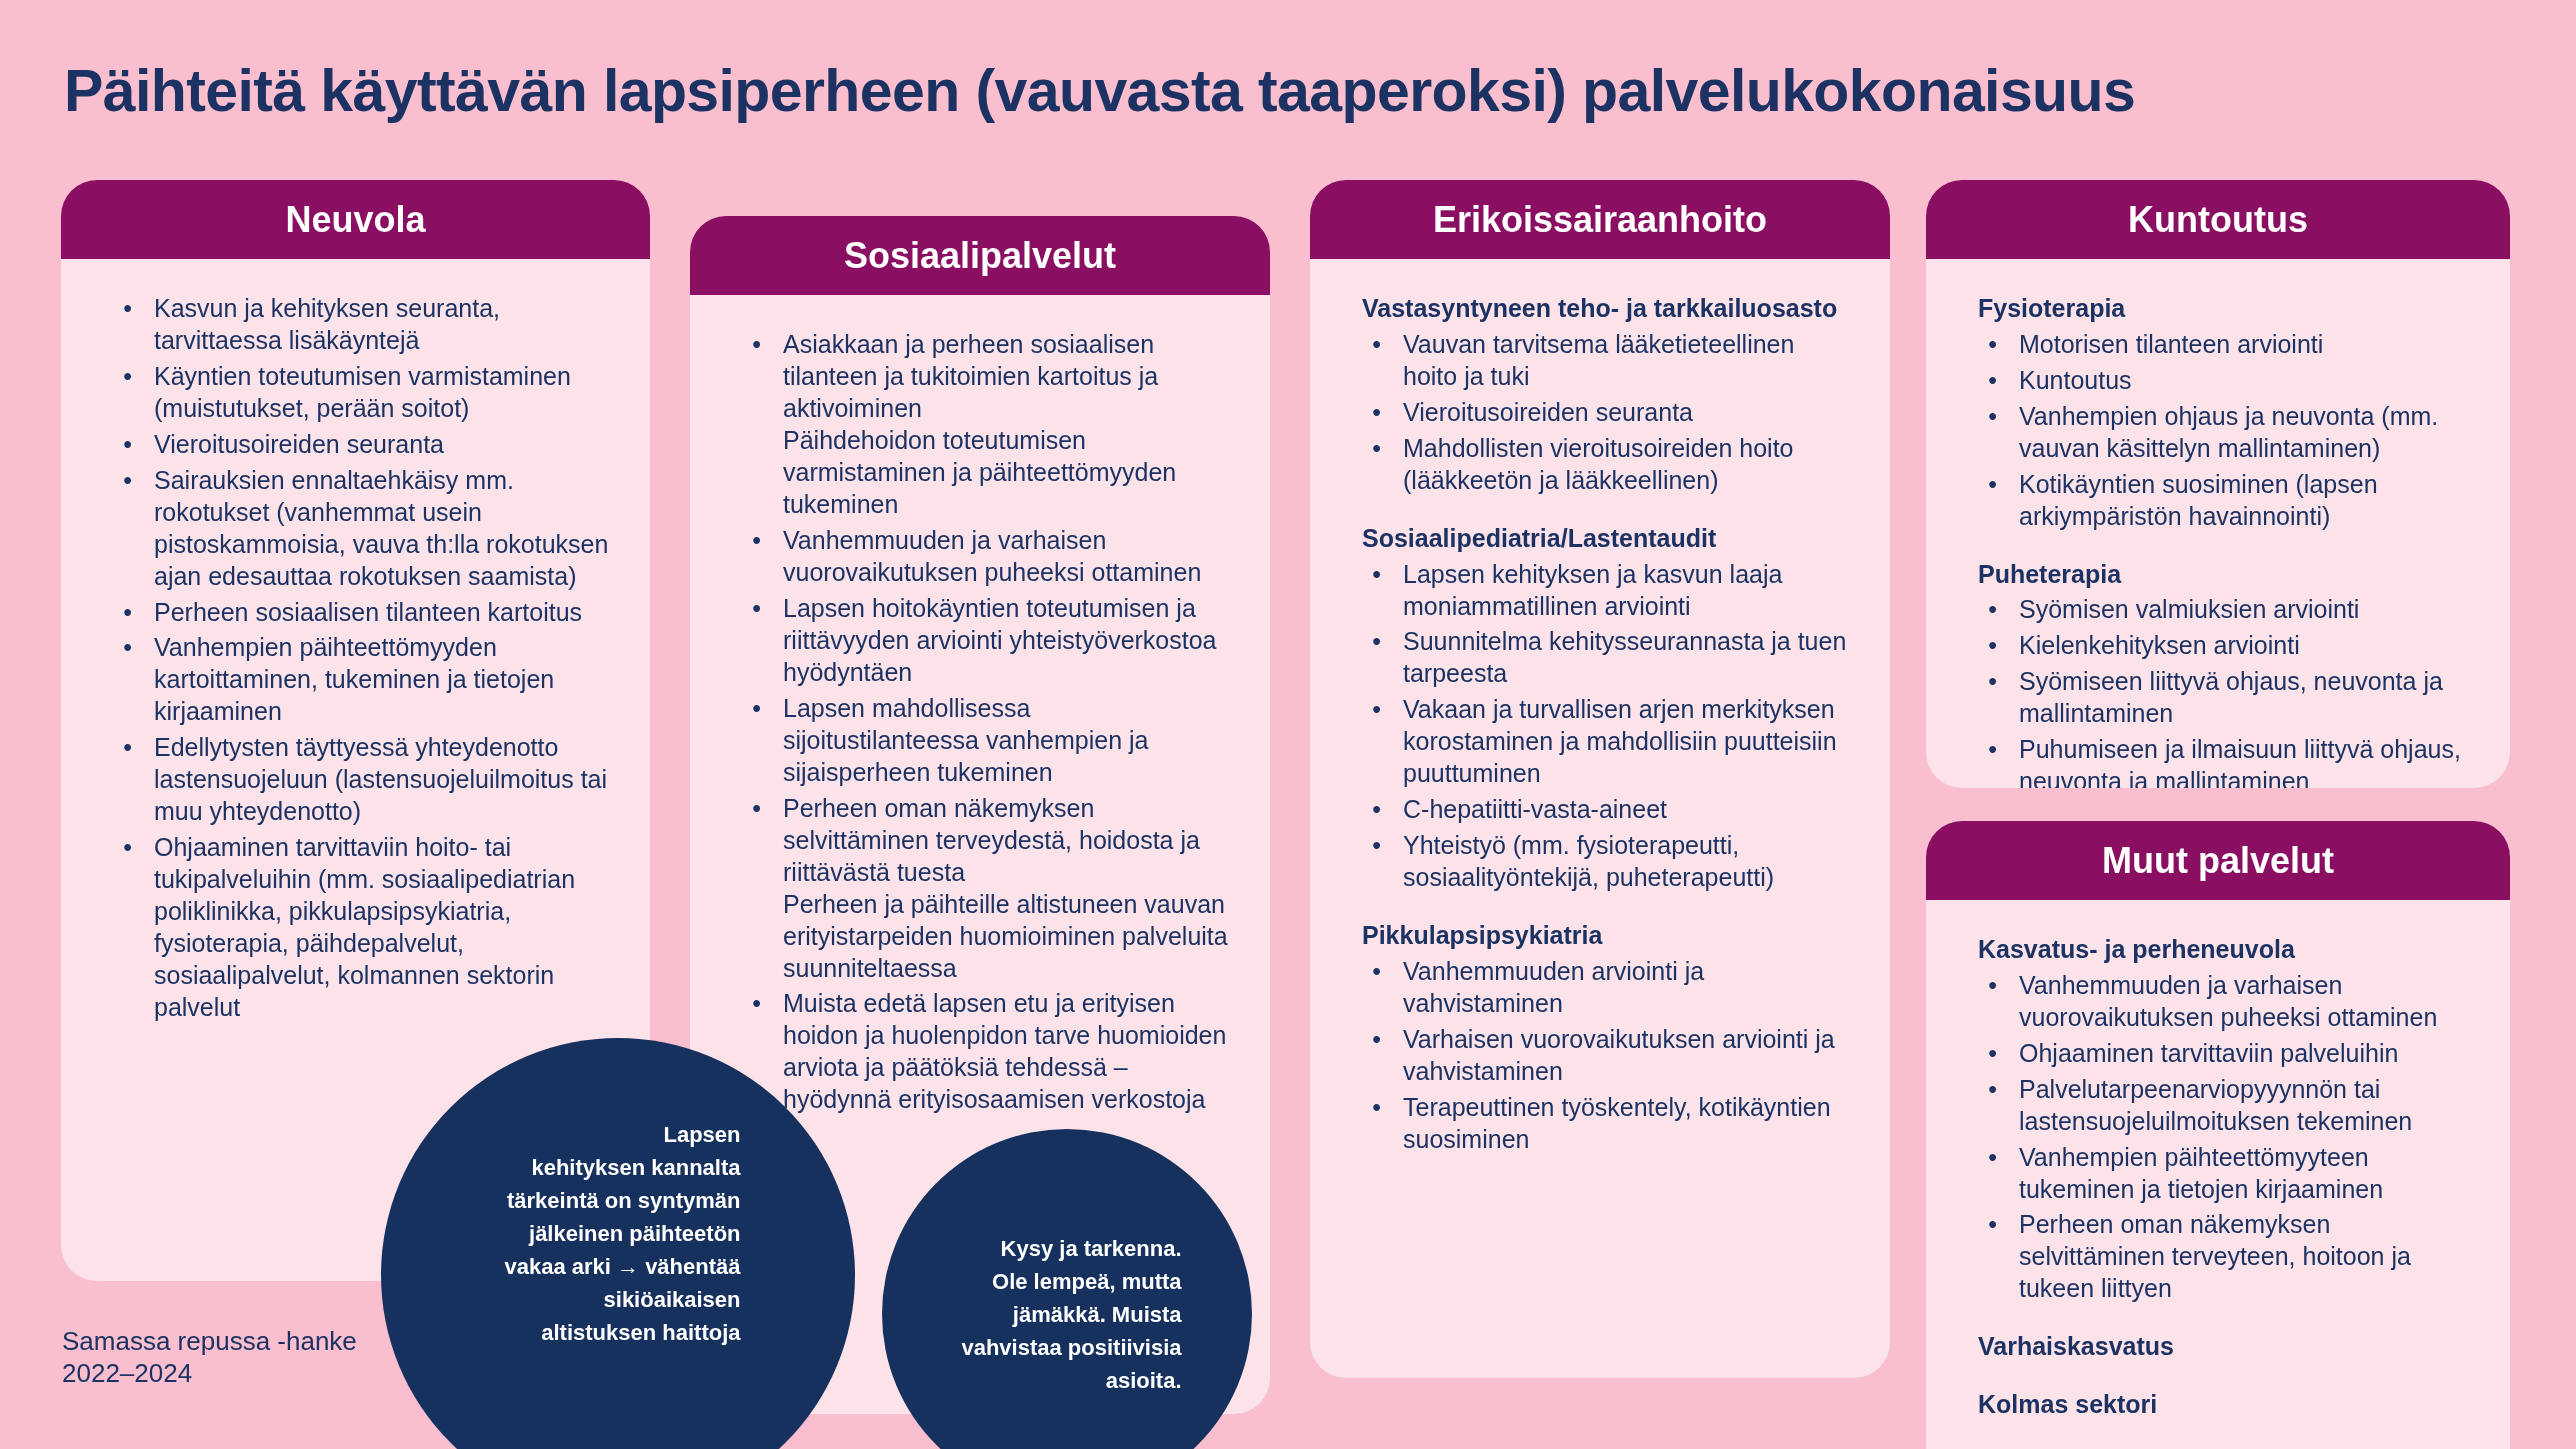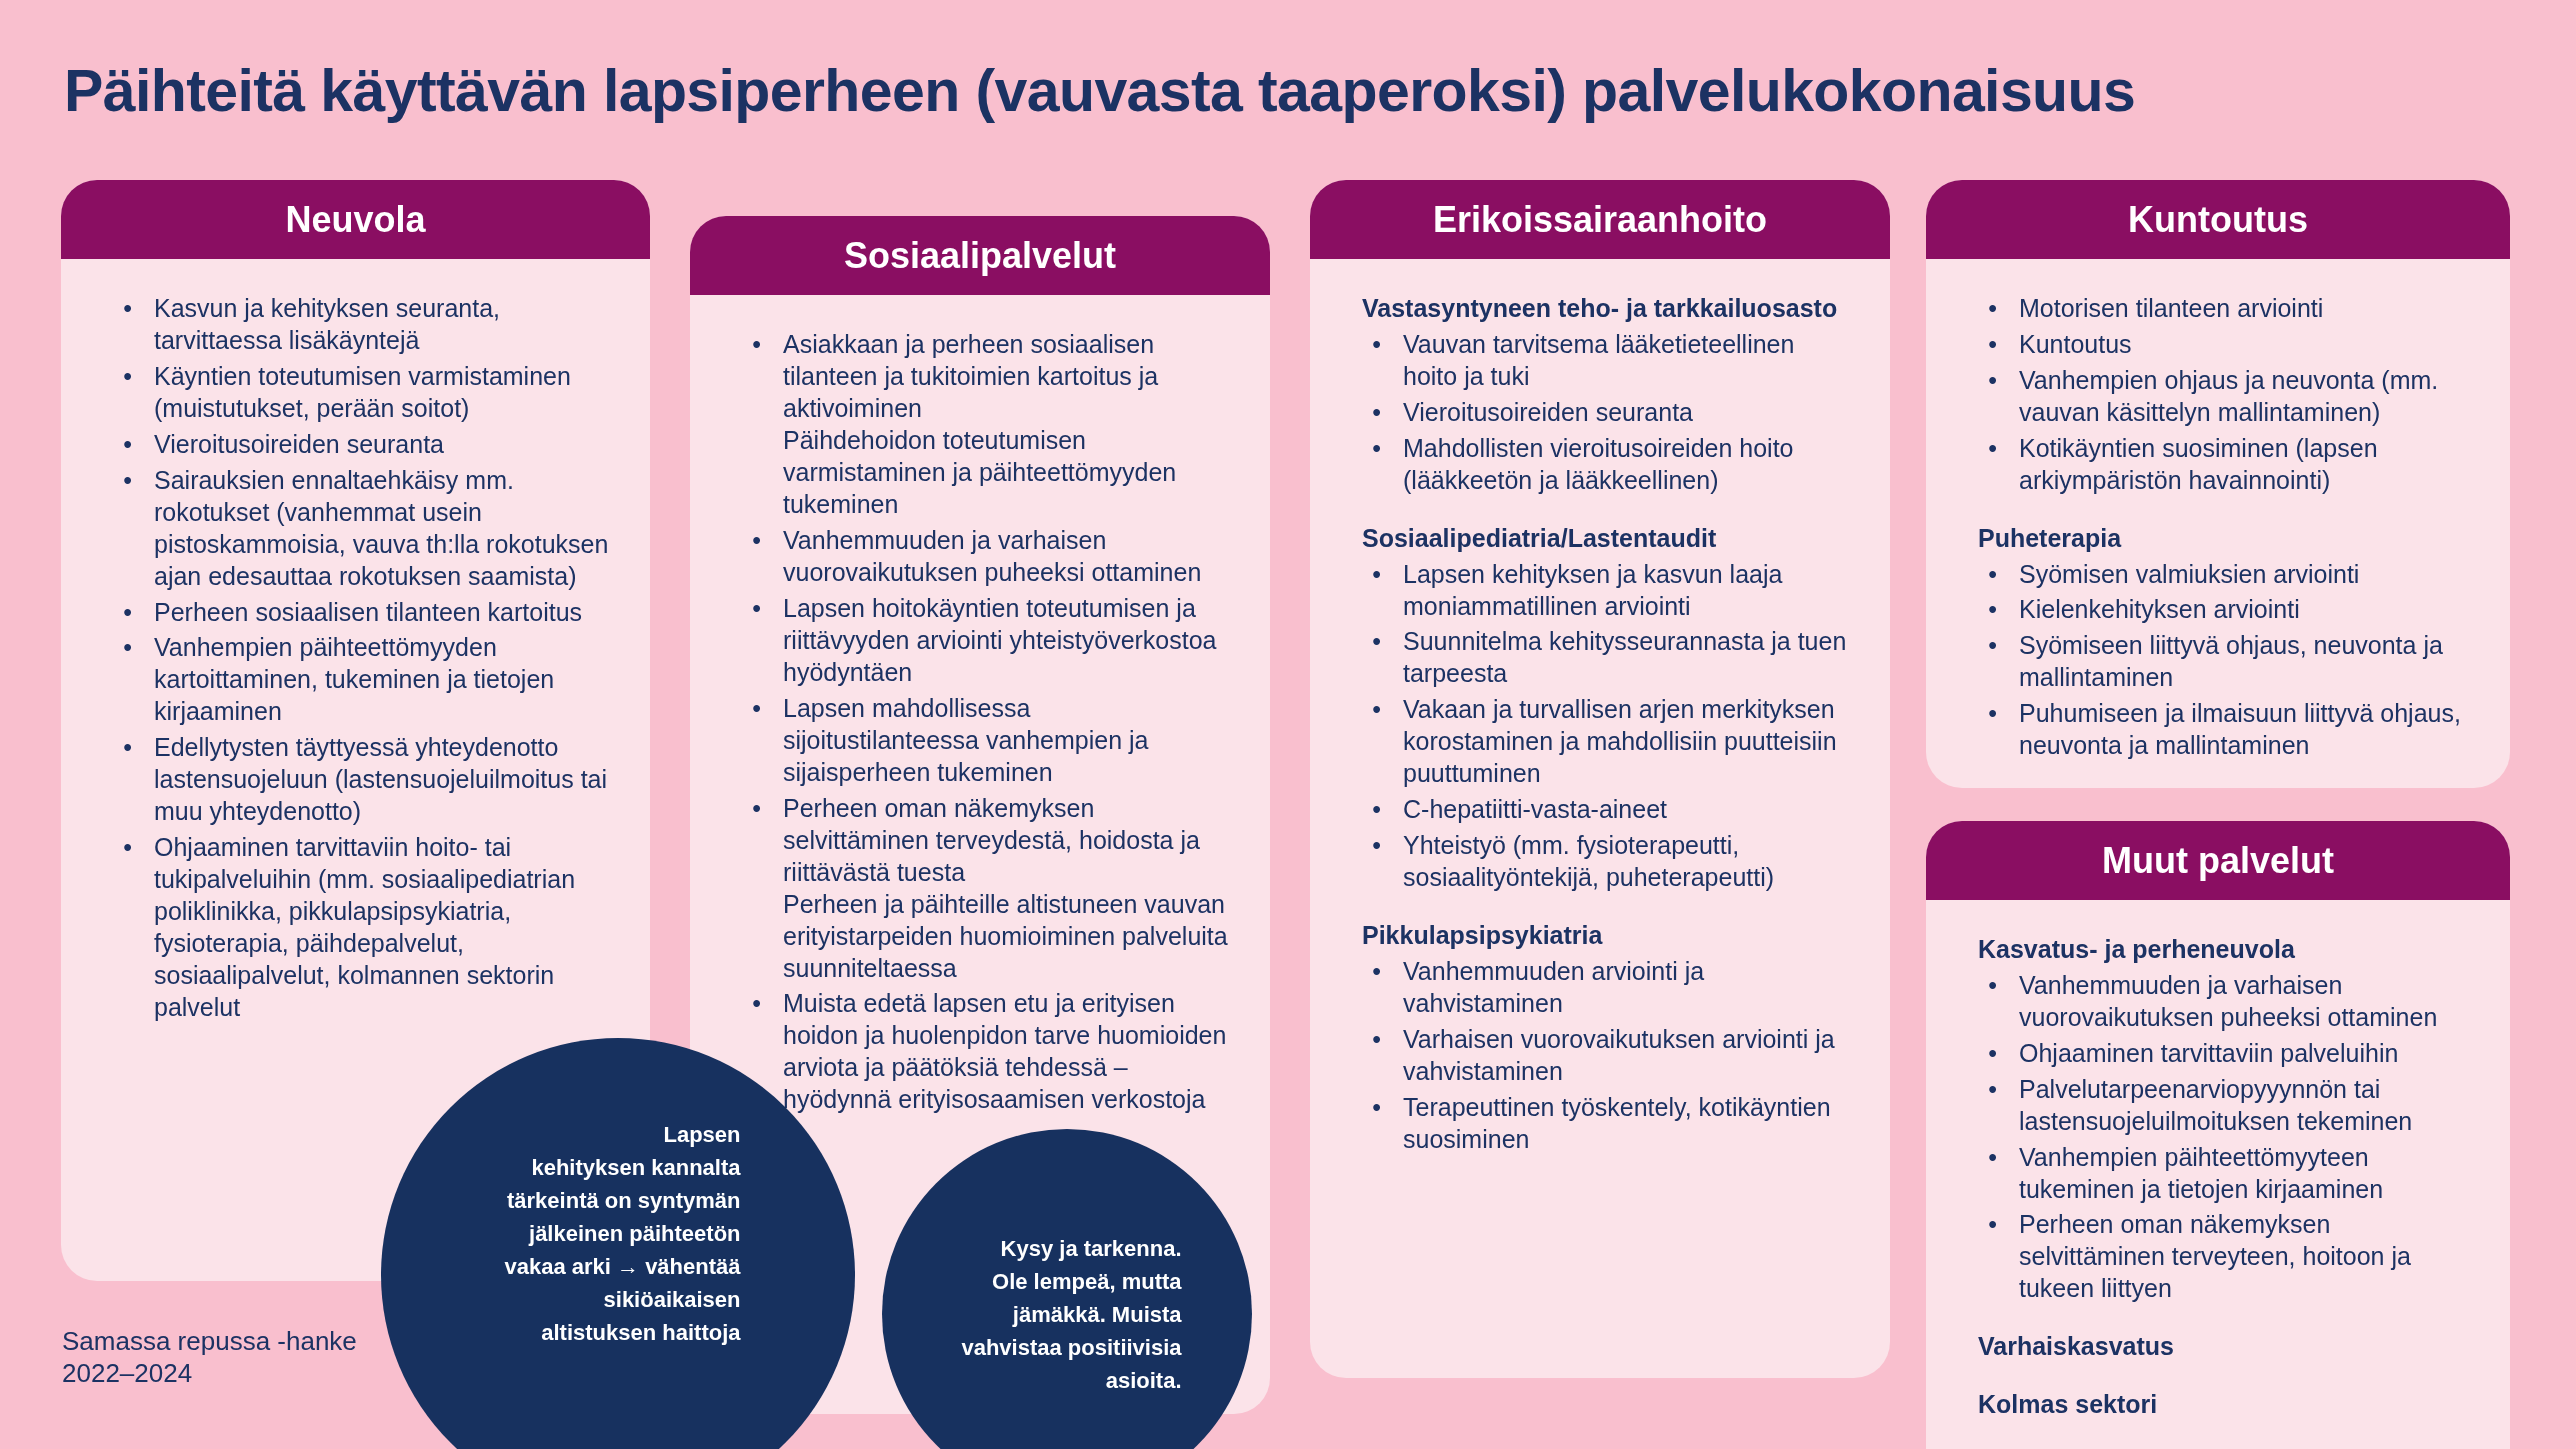--- a/index.html
+++ b/index.html
@@ -185,20 +185,21 @@
           <li>Terapeuttinen työskentely, kotikäyntien suosiminen</li>
         </ul>
       </div>
   </div>
 
   <div class="card" id="card-3">
     <div class="card-header">
       <span class="header-label">Kuntoutus</span>
     </div>
     <div class="card-body">
+        <div class="sec-heading">Fysioterapia</div>
         <ul class="bullets">
           <li>Motorisen tilanteen arviointi</li>
           <li>Kuntoutus</li>
           <li>Vanhempien ohjaus ja neuvonta (mm. vauvan käsittelyn mallintaminen)</li>
           <li>Kotikäyntien suosiminen (lapsen arkiympäristön havainnointi)</li>
         </ul>
         <div class="sec-heading">Puheterapia</div>
         <ul class="bullets">
           <li>Syömisen valmiuksien arviointi</li>
           <li>Kielenkehityksen arviointi</li>

